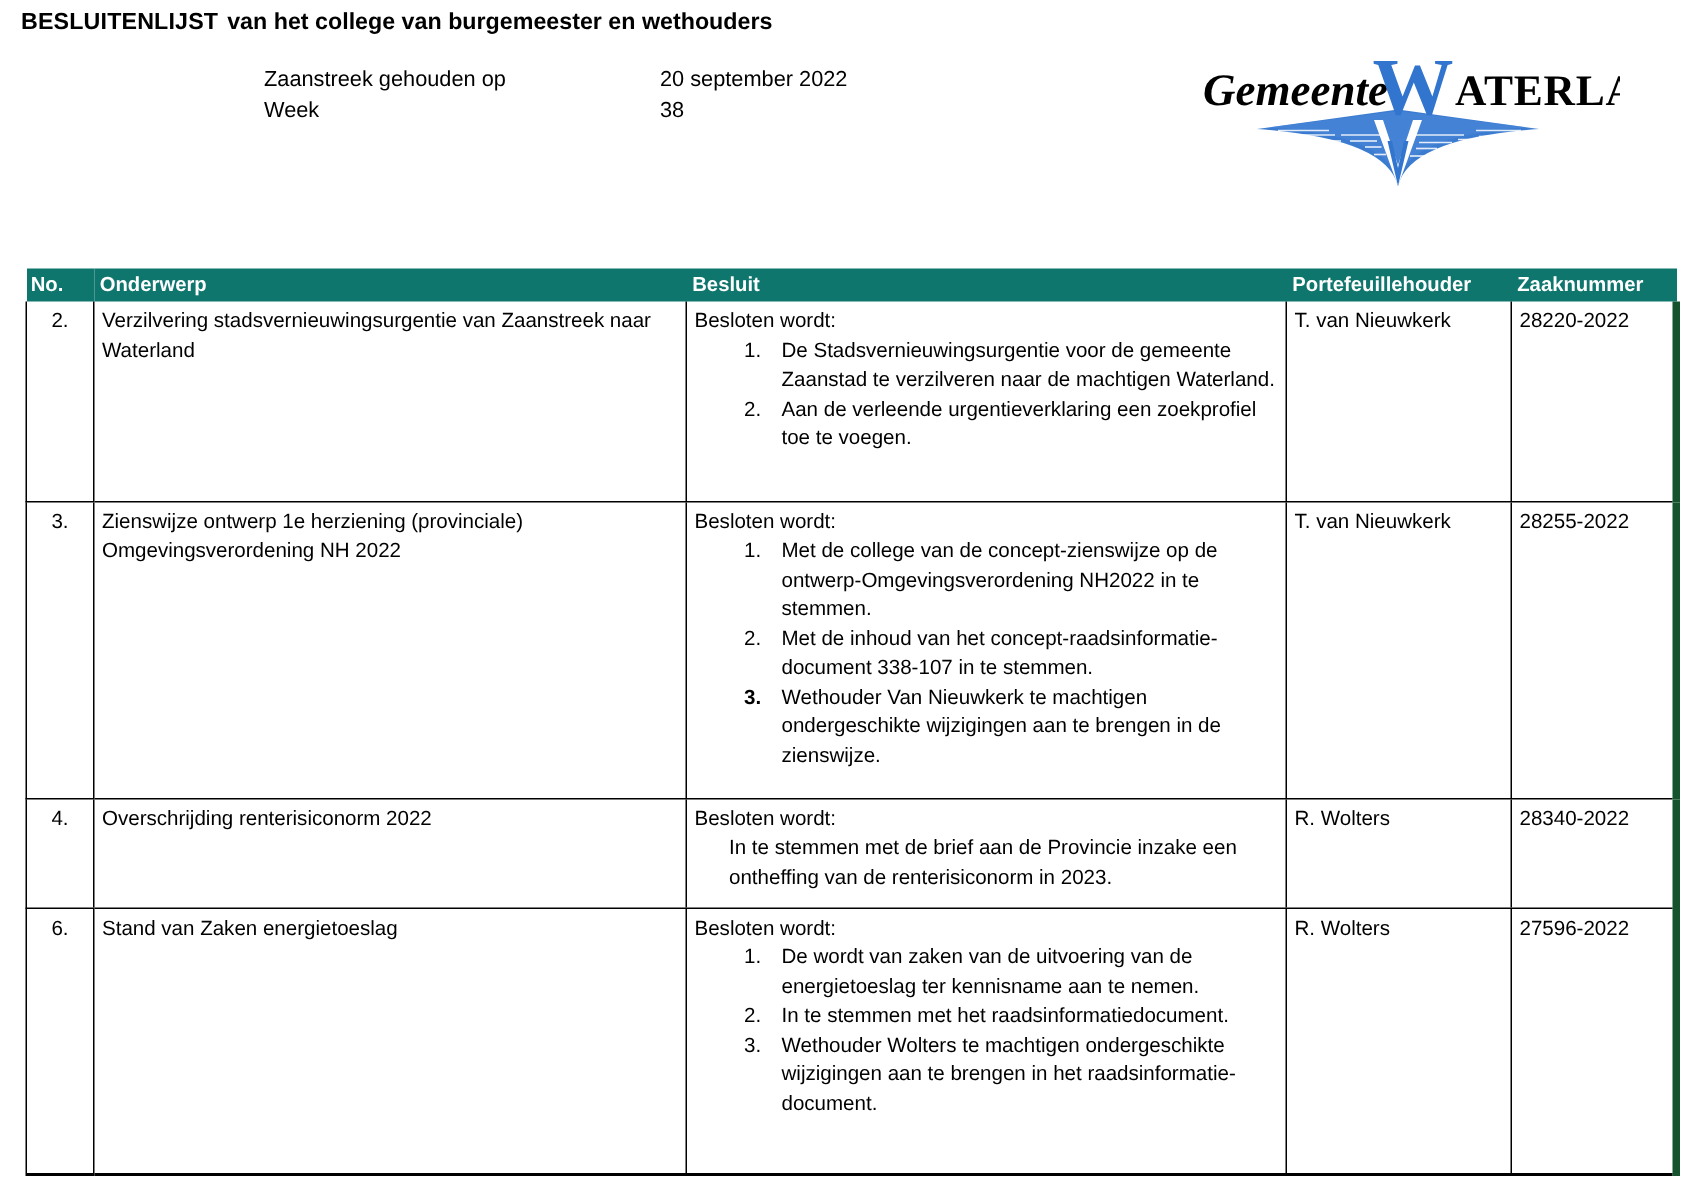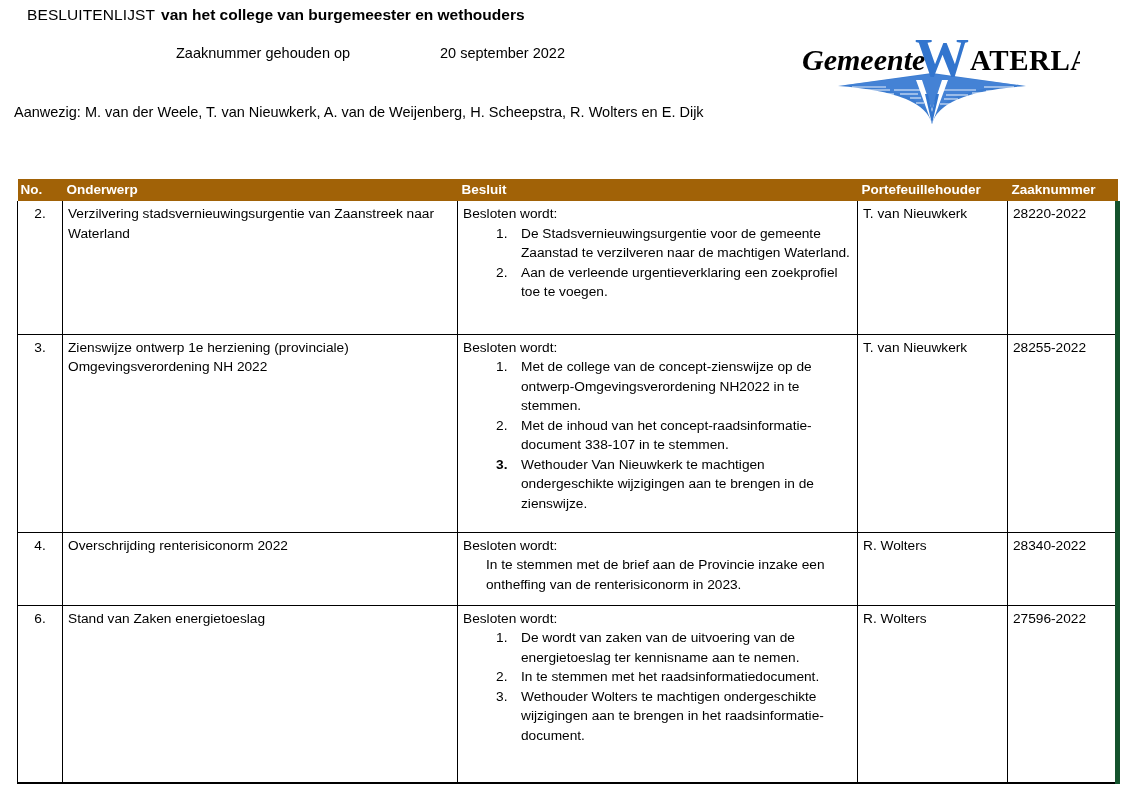--- a/index.html
+++ b/index.html
@@ -24,23 +24,22 @@
   }
   .title-line {
     position: absolute;
     left: 14px;
     top: 6px;
     font-size: 15.5px;
     white-space: nowrap;
     line-height: 18px;
   }
   .title-line .title-plain {
-    font-weight: 400;
+    font-weight: 700;
     letter-spacing: 0.1px;
-    margin-left: 13px;
   }
   .title-line .title-bold {
     font-weight: 700;
     margin-left: 6px;
   }
 
   .meta-table {
     position: absolute;
     left: 176px;
     top: 43px;
@@ -78,21 +77,21 @@
   .besluiten-table {
     position: absolute;
     left: 17px;
     top: 179px;
     width: 1100px;
     border-collapse: collapse;
     table-layout: fixed;
     font-size: 13.5px;
   }
   .besluiten-table thead th {
-    background: #a16207;
+    background: #0f766e;
     color: #ffffff;
     font-weight: 700;
     font-size: 13.5px;
     text-align: left;
     padding: 2px 4px 3px 4px;
     line-height: 17px;
     border: none;
   }
   .besluiten-table thead th.th-no { padding-left: 3px; }
 
@@ -158,27 +157,30 @@
 
 <div class="doc-header">
 
   <div class="title-line">
     <span class="title-plain">BESLUITENLIJST</span><span class="title-bold">van het college van burgemeester en wethouders</span>
   </div>
 
   <table class="meta-table">
     <tbody>
       <tr>
-        <td class="meta-label">Zaaknummer gehouden op</td>
+        <td class="meta-label">Zaanstreek gehouden op</td>
         <td class="meta-value">20 september 2022</td>
+      </tr>
+      <tr>
+        <td class="meta-label">Week</td>
+        <td class="meta-value">38</td>
       </tr>
     </tbody>
   </table>
 
-  <div class="attendees">Aanwezig: M. van der Weele, T. van Nieuwkerk, A. van de Weijenberg, H. Scheepstra, R. Wolters en E. Dijk</div>
 
   <div class="logo">
     <svg width="290" height="100" viewBox="0 0 290 100" role="img" aria-label="Gemeente Waterland">
 
       <g fill="#3275CE">
         <path d="M142 45 L236 58 Q150 64 142 96 Q134 64 48 58 Z" opacity="0.95"></path>
         <path d="M142 46 L228 57 Q150 62 142 92 Q134 62 56 57 Z" fill="#4a86d8" opacity="0.55"></path>
       </g>
 
       <g stroke="#ffffff" stroke-width="1.1" opacity="0.85">

